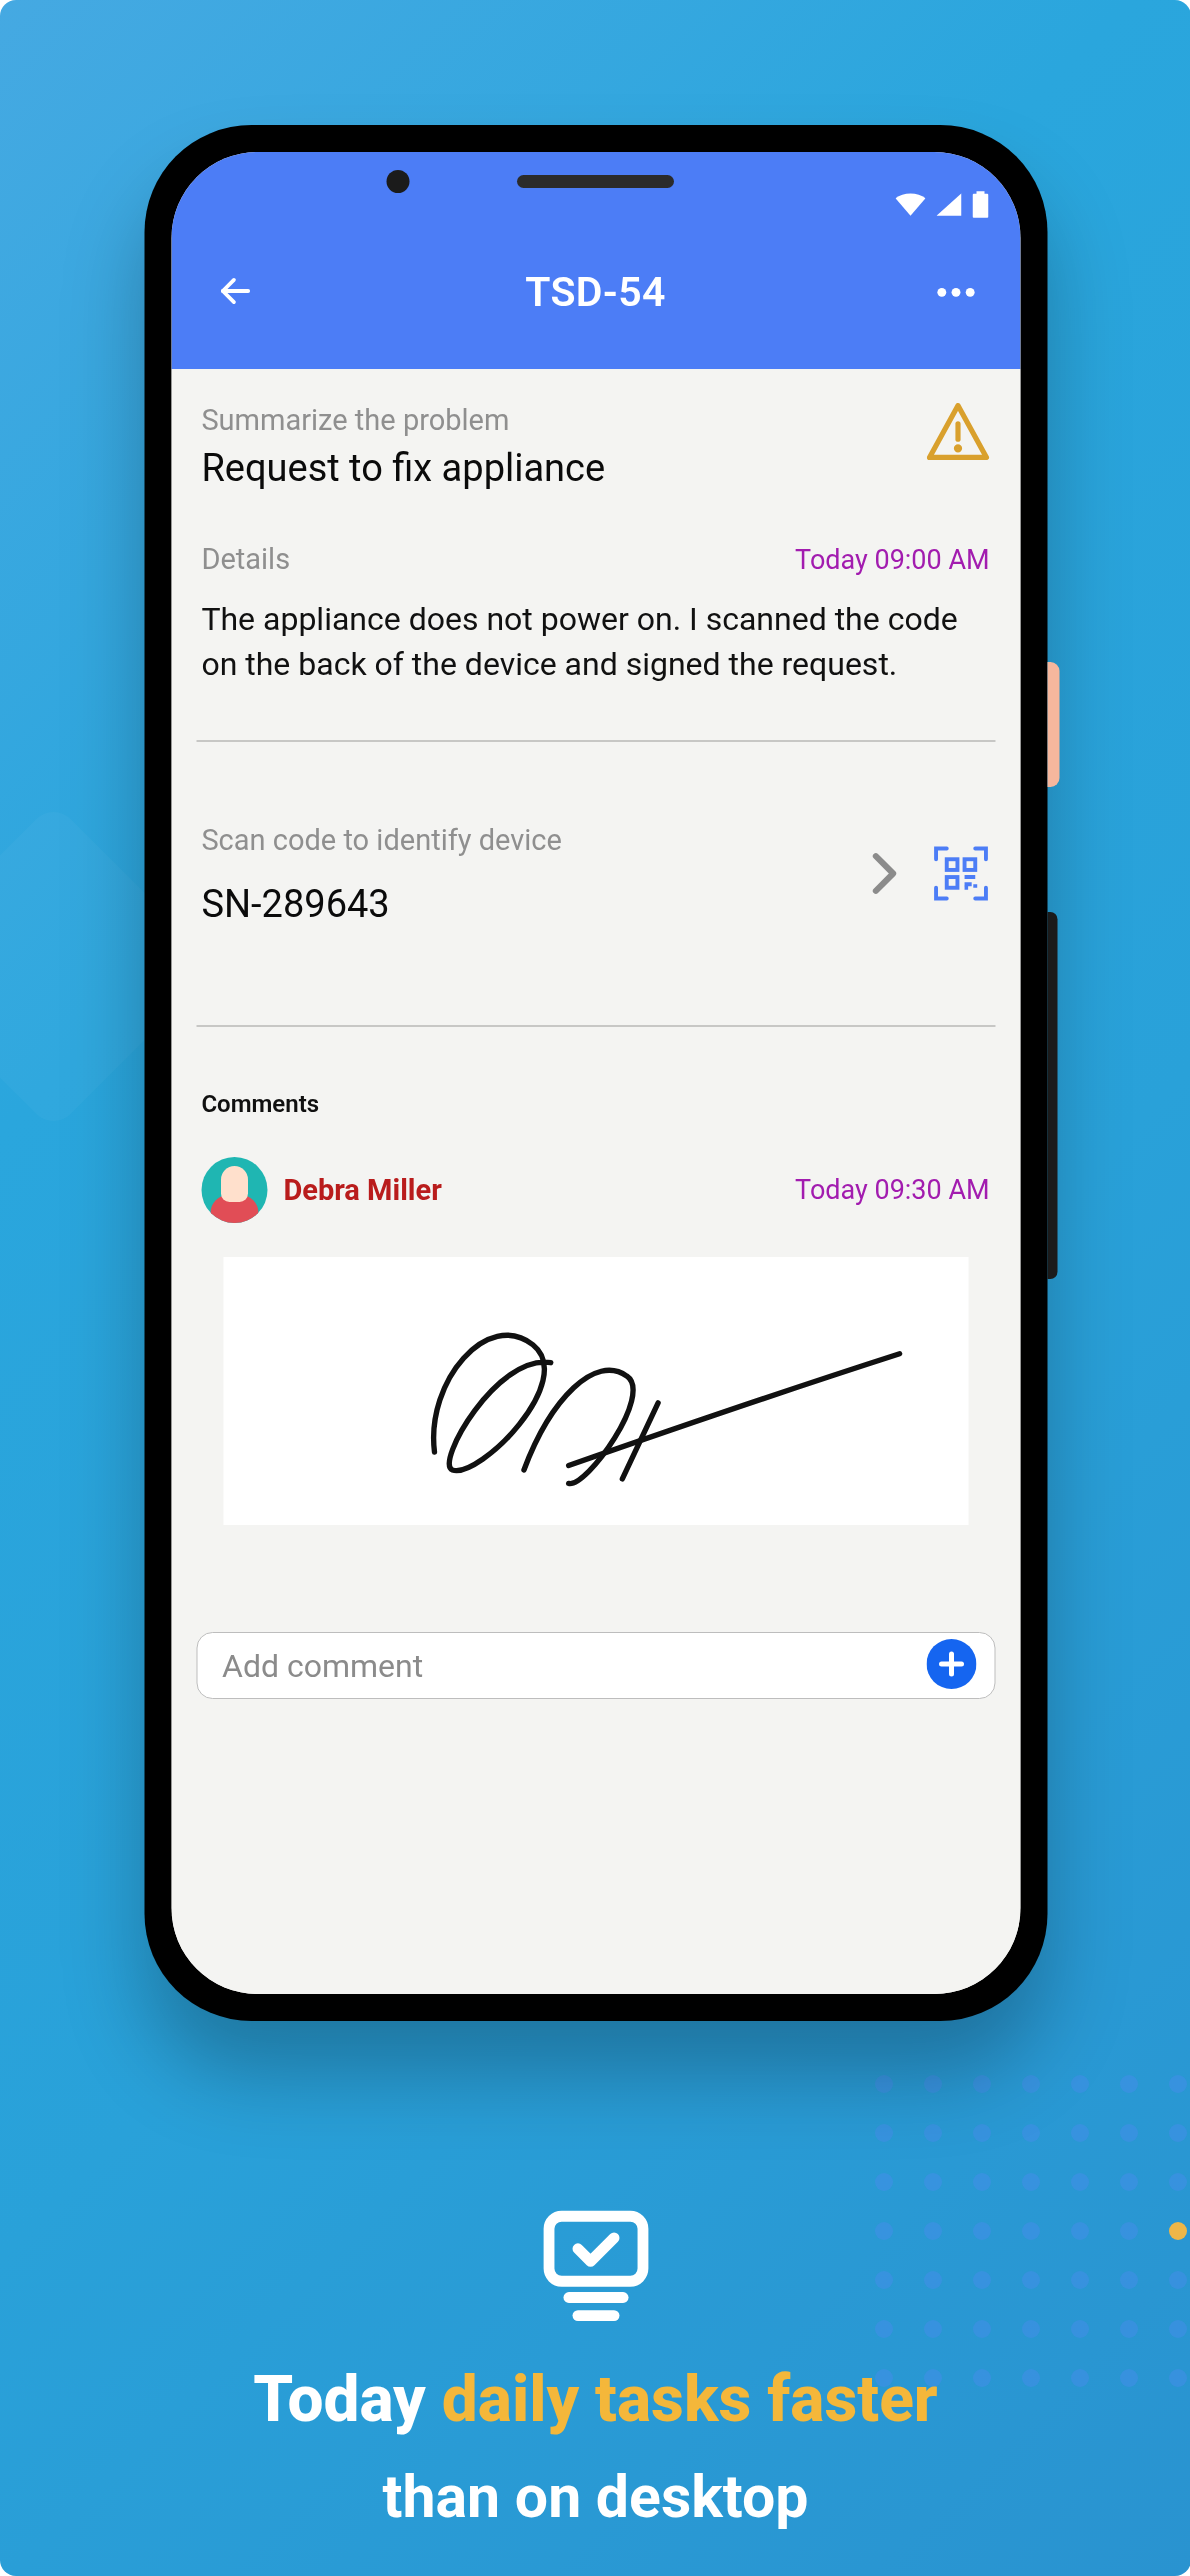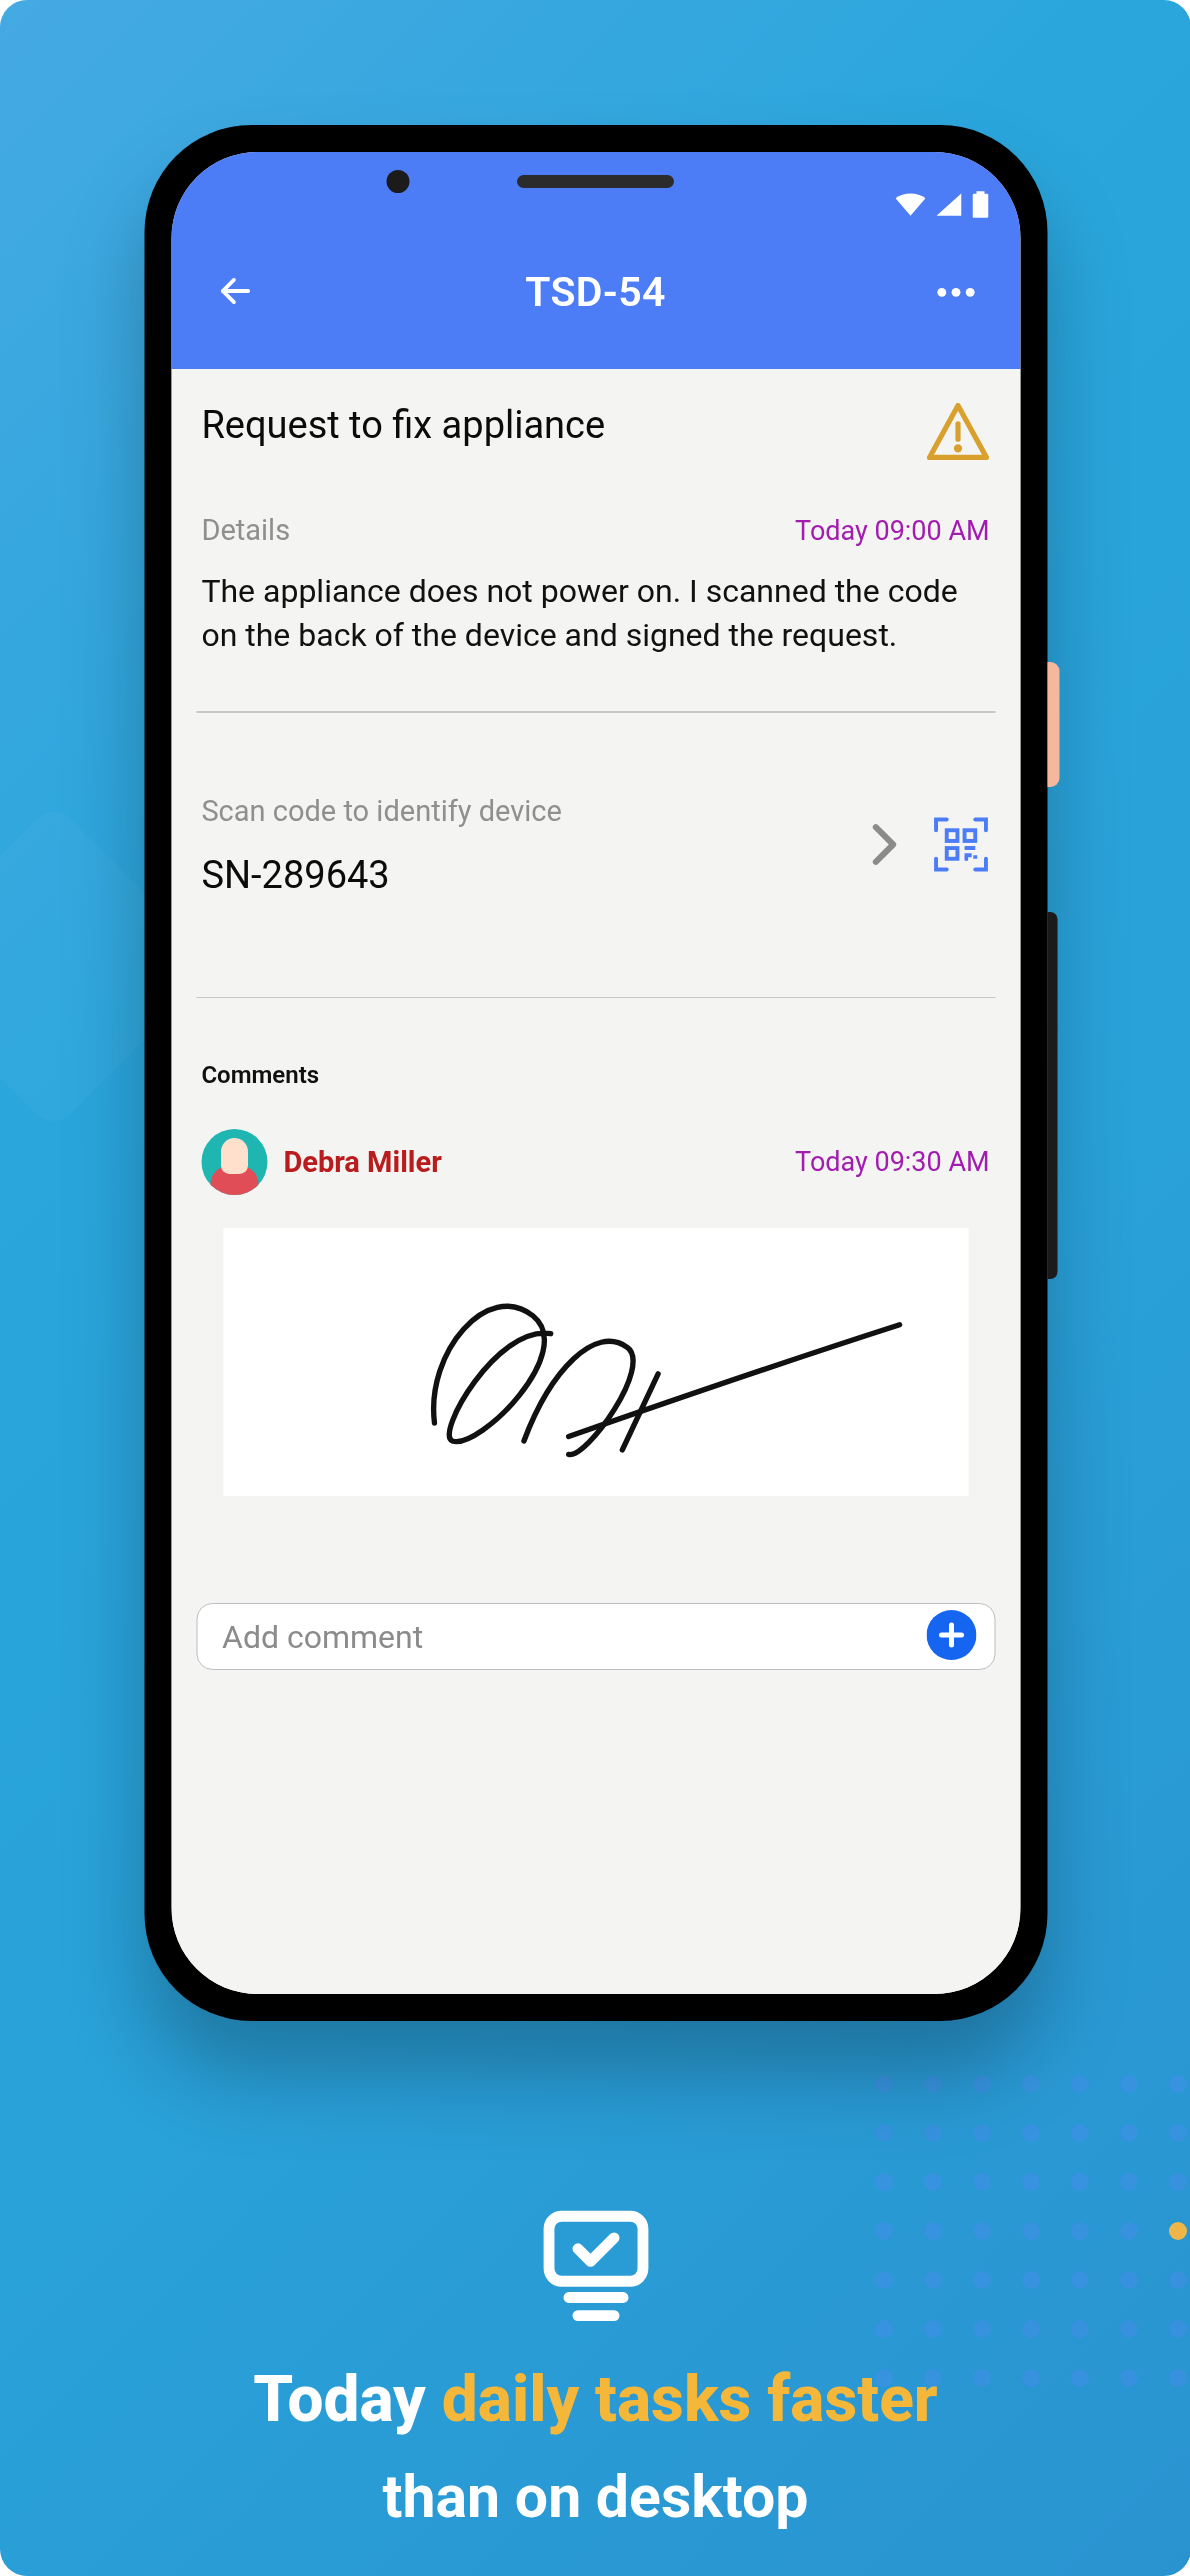--- a/index.html
+++ b/index.html
@@ -6,21 +6,21 @@
   html, body { width: 100%; height: 100%; }
   body {
     font-family: -apple-system, BlinkMacSystemFont, "Segoe UI", Roboto, Helvetica, Arial, sans-serif;
     background: #fff;
   }
 
   .promo-card {
     width: 1191px;
     height: 2576px;
     position: relative;
-    border-radius: 27px;
+    border-radius: 16px;
     overflow: hidden;
     background: linear-gradient(135deg, #45a9e2 0%, #2aa6dd 30%, #29a1d9 60%, #2993d0 100%);
   }
 
   
   .promo-diamonds {
     position: absolute;
     left: -63px;
     top: 850px;
     width: 233px;
@@ -396,20 +396,21 @@
               </svg>
             </span>
           </div>
         </div>
       </div>
 
       <div class="content">
 
         <div class="section-summary">
           <div class="summary-text">
+            <div class="label-muted">Summarize the problem</div>
             <div class="value-strong">Request to fix appliance</div>
           </div>
           <span>
             <svg width="63" height="57" viewBox="0 0 24 22" fill="none" stroke="#d9a02d" stroke-width="2" stroke-linejoin="round" stroke-linecap="round">
               <path d="M12 1 L23 21 H1 Z"></path>
               <line x1="12" y1="8" x2="12" y2="14"></line>
               <circle cx="12" cy="17.5" r="0.6" fill="#d9a02d"></circle>
             </svg>
           </span>
         </div>

